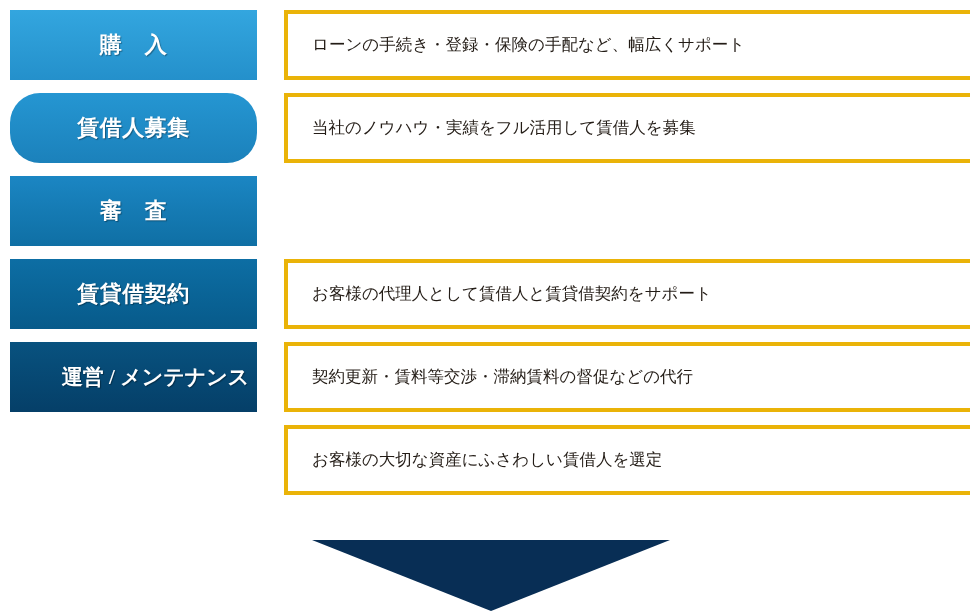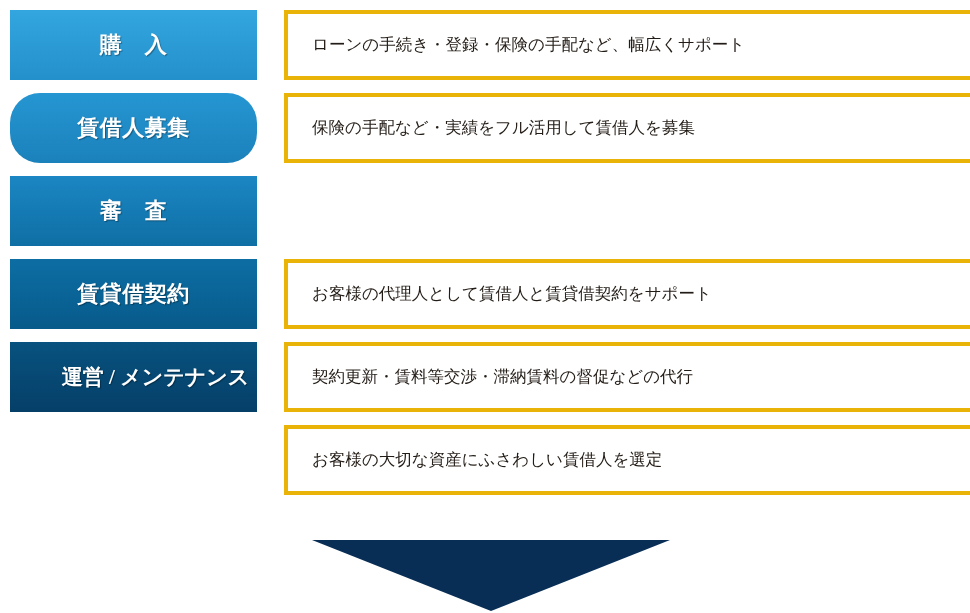--- a/index.html
+++ b/index.html
@@ -92,21 +92,21 @@
     <div class="desc-box">
       <span class="desc-text">ローンの手続き・登録・保険の手配など、幅広くサポート</span>
     </div>
   </div>
 
   <div class="flow-row" style="top:93px;">
     <div class="stage-block" style="background:linear-gradient(to bottom,#2596d2 0%,#1b81bb 100%);border-radius:30px;">
       <span class="stage-label">賃借人募集</span>
     </div>
     <div class="desc-box">
-      <span class="desc-text">保険の手配など・実績をフル活用して賃借人を募集</span>
+      <span class="desc-text">当社のノウハウ・実績をフル活用して賃借人を募集</span>
     </div>
   </div>
 
   <div class="flow-row" style="top:176px;">
     <div class="stage-block" style="background:linear-gradient(to bottom,#1b86c3 0%,#0f6fa4 100%);">
       <span class="stage-label">審　査</span>
     </div>
   </div>
 
   <div class="flow-row" style="top:259px;">

